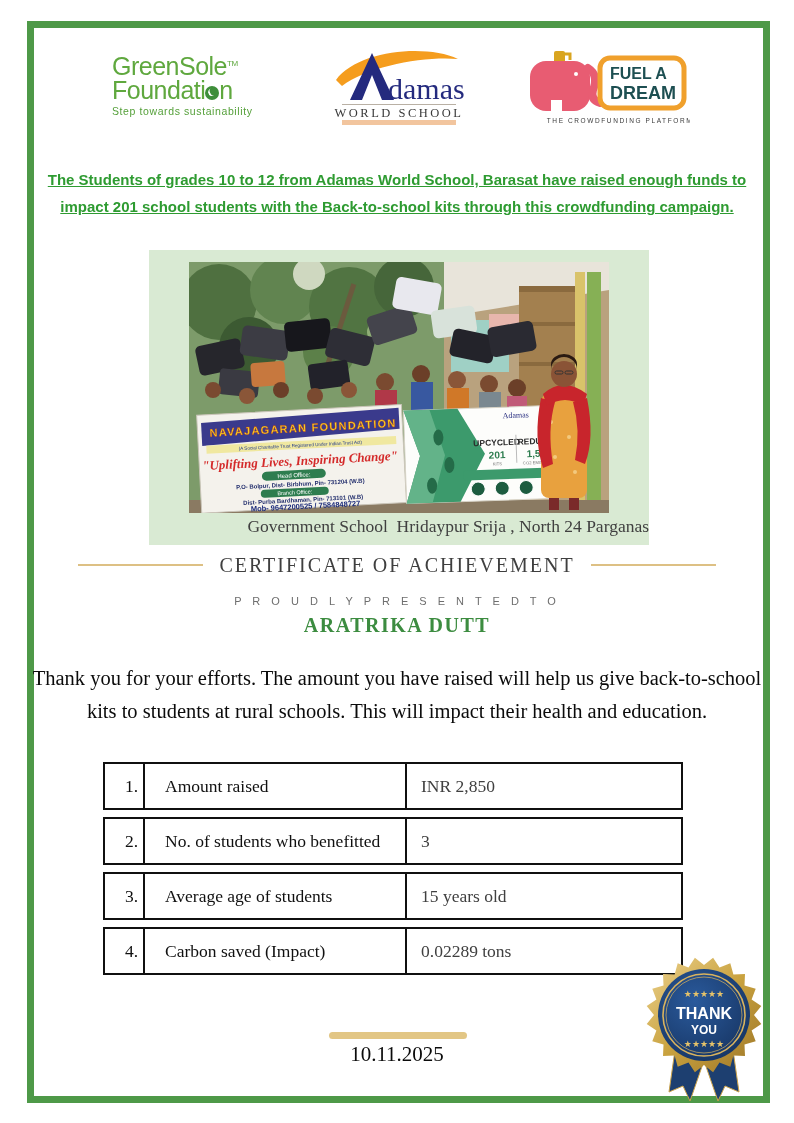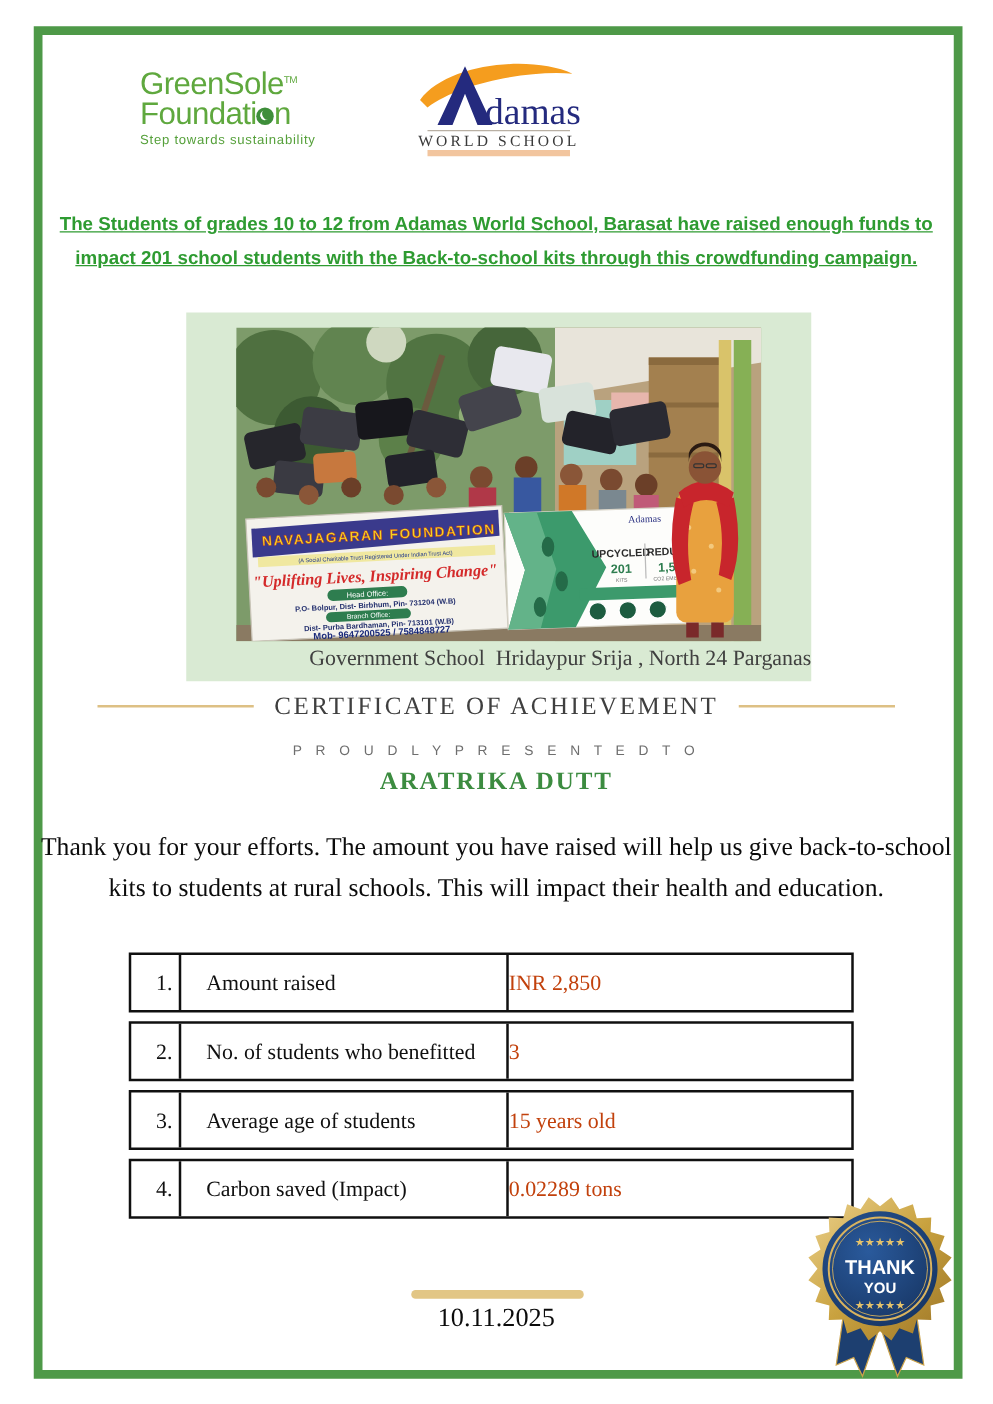--- a/index.html
+++ b/index.html
@@ -63,21 +63,21 @@
   .message {
     position:absolute; left:32px; top:662px; width:730px; text-align:center;
     font-size:20.5px; line-height:1.6; color:#0b0b0b;
   }
 
   
   .ctable { position:absolute; left:103px; top:762px; width:580px; }
   .trow { display:flex; border:2px solid #101010; height:48px; margin-bottom:7px; background:#fff; }
   .tnum { width:40px; border-right:2px solid #101010; display:flex; align-items:center; justify-content:flex-end; padding-right:5px; font-size:17.5px; color:#101010; }
   .tlabel { width:262px; border-right:2px solid #101010; display:flex; align-items:center; padding-left:20px; font-size:17.5px; color:#101010; }
-  .tval { flex:1; display:flex; align-items:center; font-size:17.5px; color:#c2410c; }
+  .tval { flex:1; display:flex; align-items:center; padding-left:14px; font-size:17.5px; color:#404040; }
 
   
   .date-rule { position:absolute; left:329px; top:1032px; width:138px; height:7px; border-radius:4px; background:#e2c685; }
   .date-text { position:absolute; left:0; top:1042px; width:794px; text-align:center; font-size:21px; color:#0b0b0b; }
   .badge-svg { position:absolute; left:638px; top:953px; width:132px; height:150px; }
 
   svg { font-family:"Liberation Sans", sans-serif; }
   svg text { user-select:none; }
 </style>
 </head>
@@ -99,20 +99,34 @@
       <svg viewBox="0 0 138 84" width="138" height="84">
         <path d="M6,36 C28,6 96,0 128,15 C94,12 38,22 12,42 Z" fill="#f59d1e"></path>
         <path d="M20,56 L42,9 L64,56 L52,56 L42,31 L32,56 Z" fill="#242a7e"></path>
         <text x="58" y="55" font-family="Liberation Serif, serif" font-size="30" fill="#242a7e">damas</text>
         <rect x="12" y="60" width="114" height="1" fill="#b9b0a4"></rect>
         <text x="69" y="73" text-anchor="middle" font-family="Liberation Serif, serif" font-size="12.5" letter-spacing="2.5" fill="#3a3a3a">WORLD SCHOOL</text>
         <rect x="12" y="76" width="114" height="5" fill="#f2c59e"></rect>
       </svg>
     </div>
 
+    <div class="logo logo-fuel">
+      <svg viewBox="0 0 166 82" width="166" height="82">
+        <rect x="30" y="5" width="11" height="12" rx="2" fill="#d9a520"></rect>
+        <path d="M34,8 h12 v6" stroke="#d9a520" stroke-width="3" fill="none"></path>
+        <rect x="6" y="15" width="60" height="50" rx="16" fill="#e85c72"></rect>
+        <rect x="27" y="54" width="11" height="11" fill="#ffffff"></rect>
+        <path d="M64,22 q11,7 5,22 q-3,10 7,13" stroke="#e85c72" stroke-width="8" fill="none" stroke-linecap="round"></path>
+        <circle cx="52" cy="28" r="2" fill="#ffffff"></circle>
+        <rect x="76" y="12" width="84" height="50" rx="10" fill="#ffffff" stroke="#f0a02c" stroke-width="5"></rect>
+        <text x="86" y="33" font-size="16" font-weight="bold" fill="#1d4f52">FUEL A</text>
+        <text x="86" y="53" font-size="18" font-weight="bold" fill="#1d4f52">DREAM</text>
+        <text x="96" y="77" text-anchor="middle" font-size="6.5" letter-spacing="1.6" fill="#3a3a3a">THE CROWDFUNDING PLATFORM</text>
+      </svg>
+    </div>
   </header>
 
   <p class="intro">The Students of grades 10 to 12 from Adamas World School, Barasat have raised enough funds to impact 201 school students with the Back-to-school kits through this crowdfunding campaign.</p>
 
   <section class="photo-block">
     <svg class="photo-svg" viewBox="0 0 420 251">
 
       <rect x="0" y="0" width="420" height="251" fill="#7d9b6a"></rect>
       <circle cx="30" cy="40" r="38" fill="#4f7040"></circle>
       <circle cx="95" cy="28" r="34" fill="#618450"></circle>

